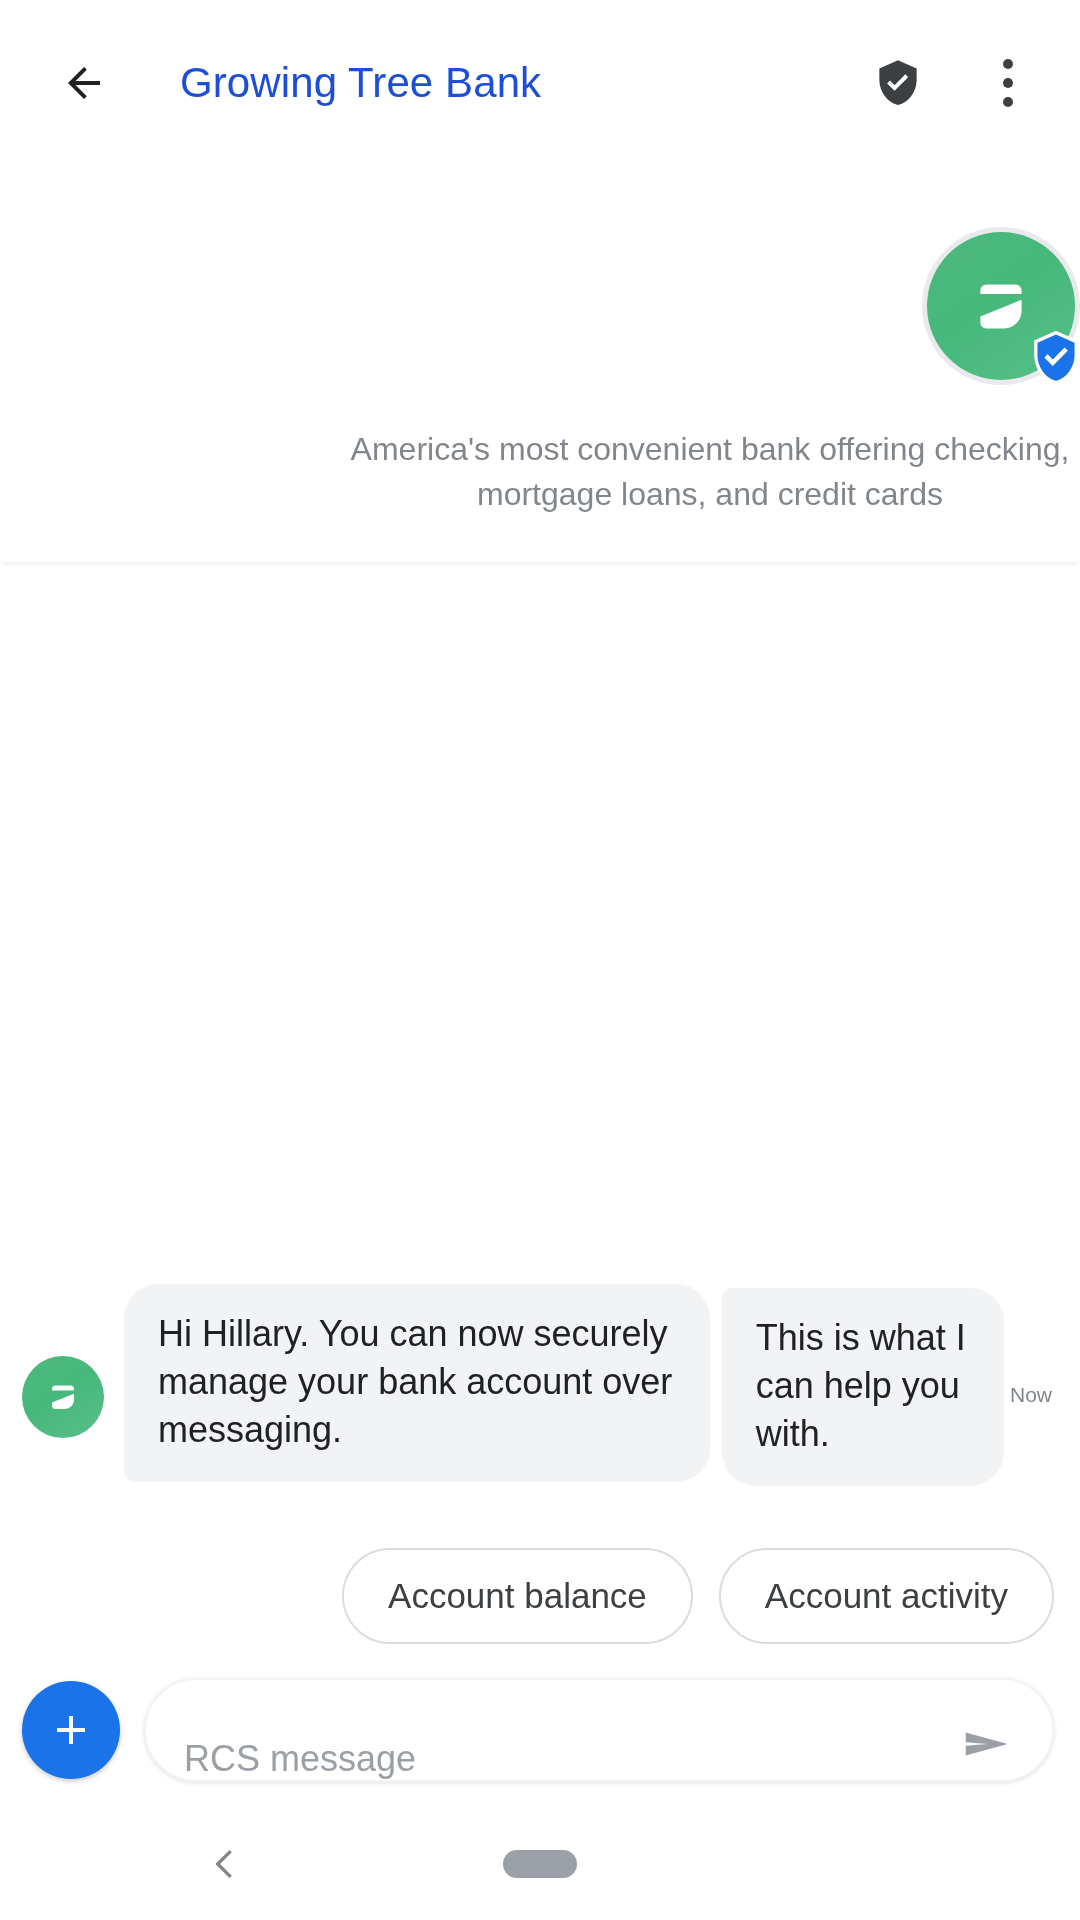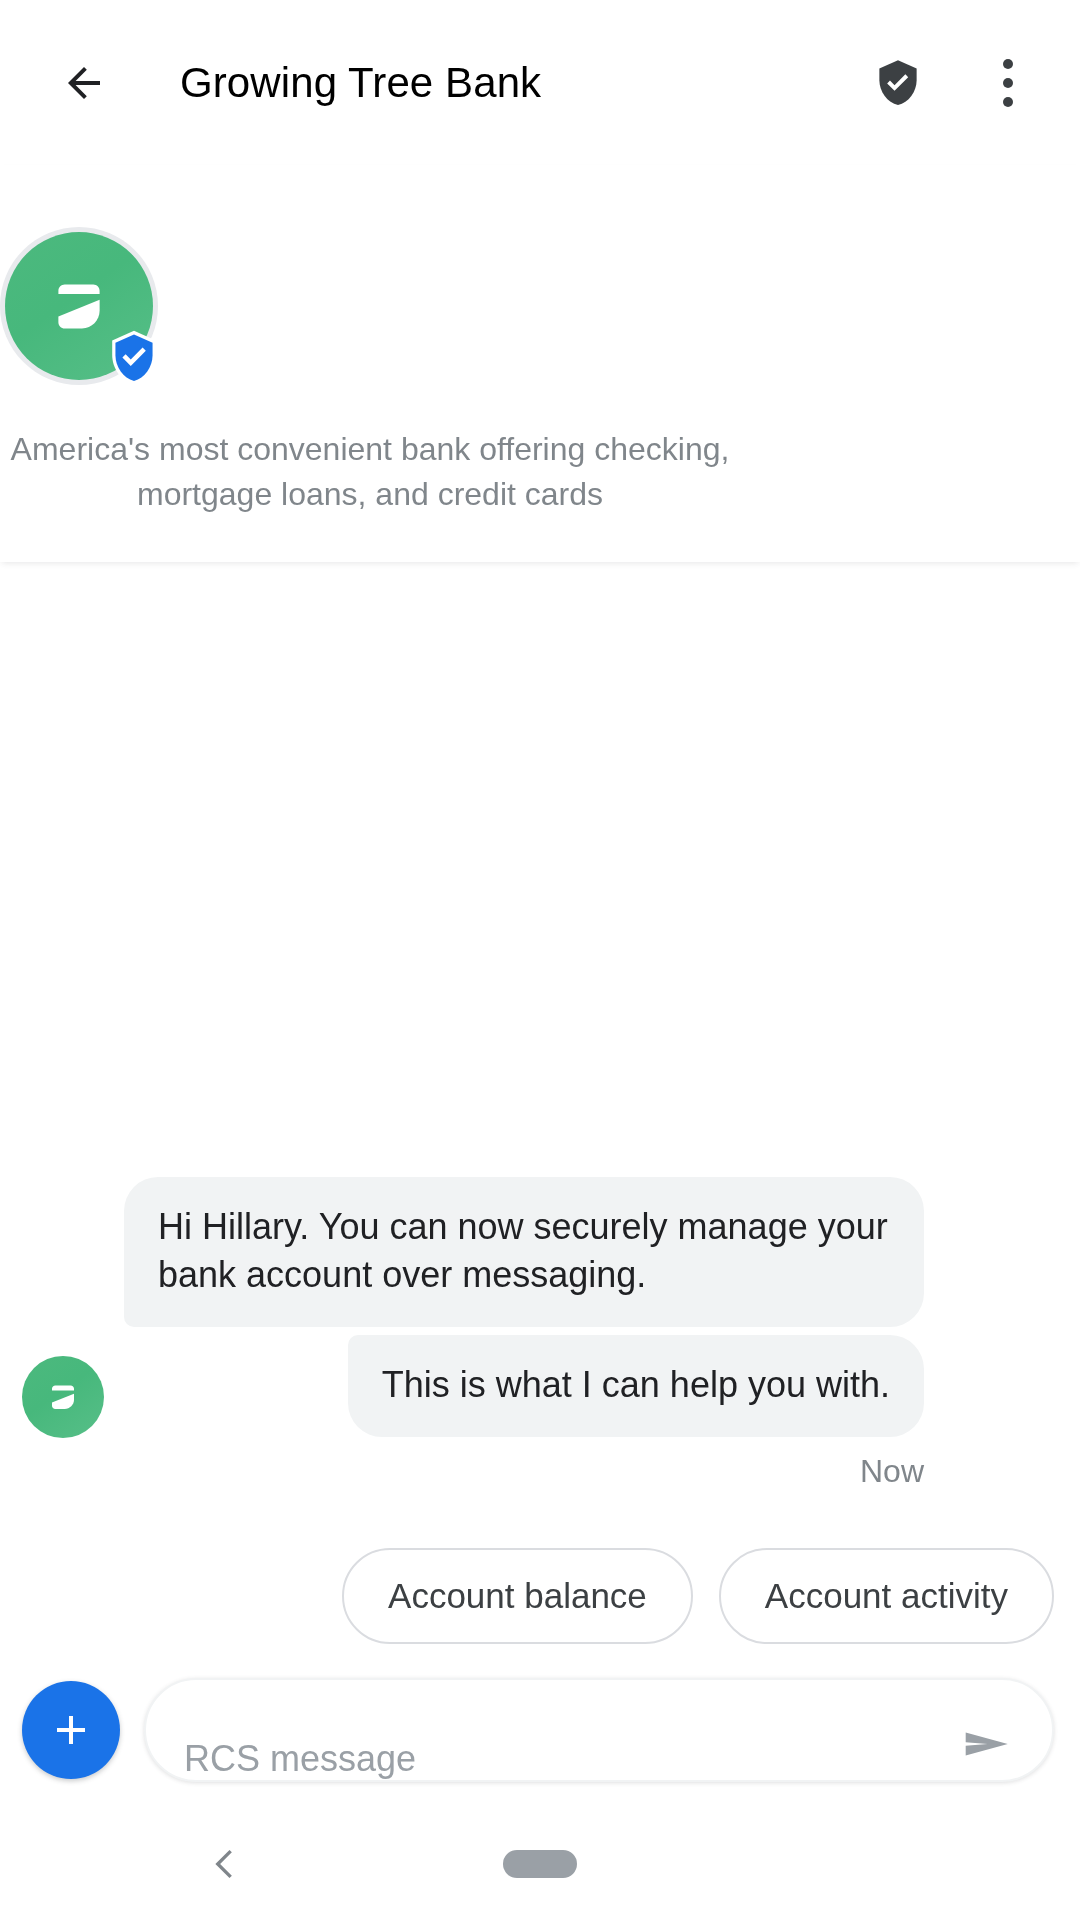--- a/index.html
+++ b/index.html
@@ -39,21 +39,21 @@
     align-items: center;
     justify-content: center;
     flex: 0 0 auto;
     margin-left: 14px;
   }
   .appbar-title {
     flex: 1 1 auto;
     margin-left: 60px;
     font-size: 42px;
     font-weight: 400;
-    color: #000000;
+    color: #1d4ed8;
     letter-spacing: 0.1px;
     white-space: nowrap;
   }
   .appbar-actions {
     display: flex;
     align-items: center;
     gap: 46px;
     flex: 0 0 auto;
     margin-right: 6px;
   }
@@ -78,21 +78,21 @@
     background: #3c4043;
   }
 
   
   .bot-header {
     flex: 0 0 auto;
     background: #ffffff;
     padding: 62px 0 44px 0;
     display: flex;
     flex-direction: column;
-    align-items: flex-start;
+    align-items: flex-end;
     box-shadow: 0 3px 6px -2px rgba(60,64,67,0.13);
     position: relative;
     z-index: 2;
   }
   .avatar-wrap {
     position: relative;
     width: 158px;
     height: 158px;
     margin-bottom: 42px;
   }
@@ -161,43 +161,42 @@
     background: linear-gradient(145deg, #4cb97e 0%, #47b87c 45%, #57bf88 100%);
     flex: 0 0 82px;
     display: flex;
     align-items: center;
     justify-content: center;
     overflow: hidden;
     margin-bottom: 52px;
   }
   .bubbles {
     display: flex;
-    flex-direction: column;
     margin-left: 20px;
-    align-items: flex-end;
+    align-items: center;
     min-width: 0;
   }
   .bubble {
     background: #f1f3f4;
     color: #202124;
     font-size: 36px;
     line-height: 1.33;
     padding: 26px 34px 28px 34px;
     max-width: 800px;
   }
   .bubble.first {
     border-radius: 34px 34px 34px 10px;
     margin-bottom: 8px;
   }
   .bubble.last {
     border-radius: 10px 34px 34px 34px;
     margin-left: 12px;
   }
   .msg-time {
-    font-size: 32px;
+    font-size: 21px;
     color: #80868b;
     margin-top: 16px;
     padding-left: 6px;
   }
 
   
   .chips {
     display: flex;
     justify-content: flex-end;
     gap: 26px;

